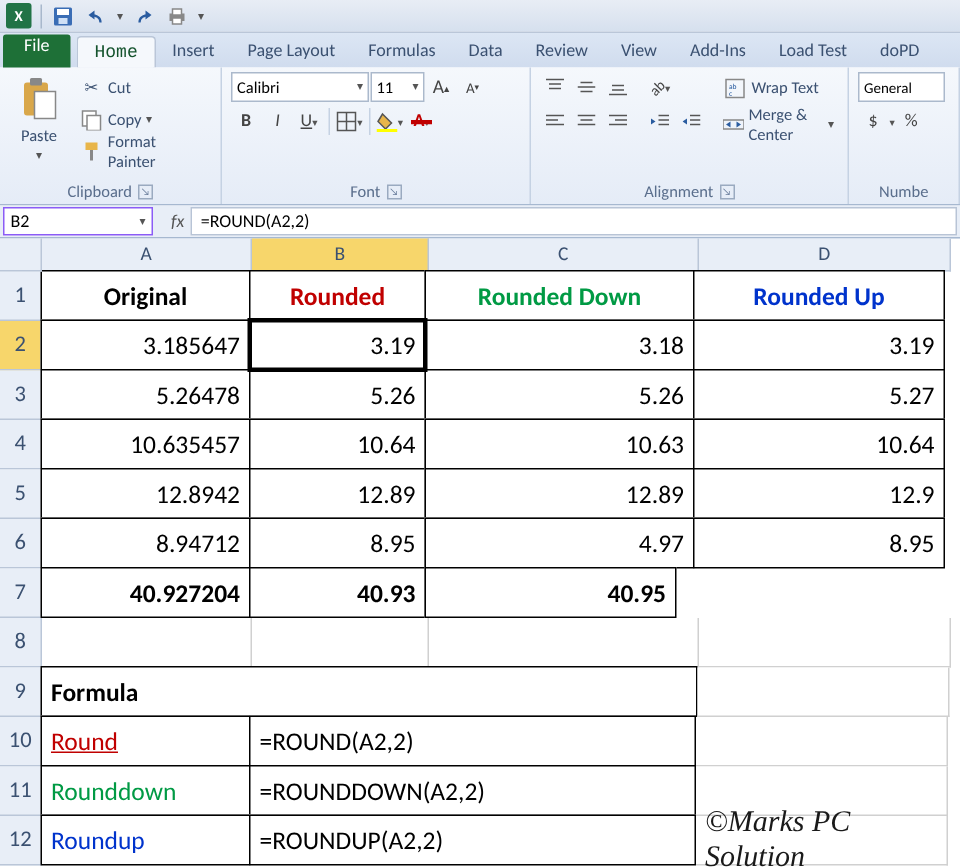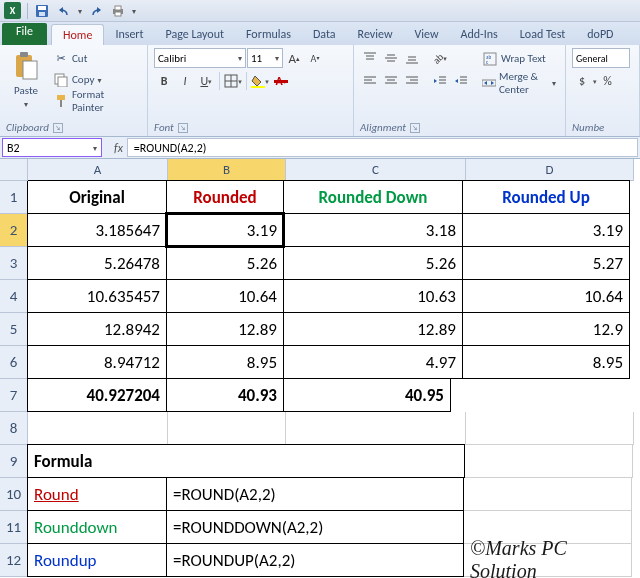--- a/index.html
+++ b/index.html
@@ -8,27 +8,27 @@
   
   .qat { height: 22px; background: linear-gradient(#e8edf5,#d6e0ee); display: flex; align-items: center; padding: 0 4px; gap: 6px; border-bottom: 1px solid #bac6d8; }
   .qat .qicon { width: 16px; height: 16px; display:flex; align-items:center; justify-content:center; }
   .excel-logo { width: 17px; height: 17px; background: #217346; color: #fff; font-weight: bold; font-size: 10px; display:flex; align-items:center; justify-content:center; border-radius:2px;}
   .qat .sep { width:1px; height:16px; background:#a8b8cc; }
 
   
   .tabs { height: 23px; background: linear-gradient(#dce6f4,#d0dcee); display:flex; align-items:flex-end; padding-left: 2px; }
   .file-tab { background: #1e7037; color:#fff; height: 22px; padding: 1px 14px 2px; font-size: 12px; border-radius: 2px 2px 0 0; margin-right: 4px; cursor:pointer;}
   .tab { height: 21px; padding: 3px 11px 2px; font-size: 12px; color: #3b5171; cursor:pointer; }
-  .tab.active { background: #f5f8fc; border: 1px solid #bac6d8; border-bottom: none; border-radius: 3px 3px 0 0; color: #b91c1c;}
+  .tab.active { background: #f5f8fc; border: 1px solid #bac6d8; border-bottom: none; border-radius: 3px 3px 0 0; color: #14532d; font-family: Liberation Mono, monospace;}
 
   
   .ribbon { height: 92px; background: linear-gradient(#f5f8fc,#e5ecf7); border-bottom: 1px solid #a6b8d0; display:flex; }
   .group { border-right: 1px solid #c5d2e3; padding: 3px 6px 1px; display:flex; flex-direction:column; }
   .group-body { flex:1; display:flex; gap:4px; }
-  .group-label { color:#5a6e8c; font-size:11px; text-align:center; padding:1px 0; display:flex; justify-content:flex-start; align-items:center; gap:4px;font-style:italic; }
+  .group-label { color:#5a6e8c; font-size:11px; text-align:center; padding:1px 0; display:flex; justify-content:center; align-items:center; gap:4px; }
   .group-label .dlg { width:10px; height:10px; border:1px solid #9aaac0; font-size:7px; display:flex; align-items:center; justify-content:center; color:#6a7e9c;}
   .big-btn { display:flex; flex-direction:column; align-items:center; gap:2px; padding:2px 4px; font-size:11px; color:#3b5171;}
   .big-btn .bi { width:32px; height:32px; display:flex; align-items:center; justify-content:center; }
   .small-row { display:flex; align-items:center; gap:3px; font-size:11px; color:#3b5171; height:21px; padding: 0 3px;}
   .small-row .si { width:16px; height:16px; display:flex; align-items:center; justify-content:center;}
   .col { display:flex; flex-direction:column; }
 
   .fontbox, .sizebox { border:1px solid #abb9cc; background:#fff; height:20px; font-size:11px; padding:1px 3px; display:flex; align-items:center; justify-content:space-between;}
   .fontbox { width:92px; } .sizebox { width:36px; }
   .dd { font-size:8px; color:#555;}

